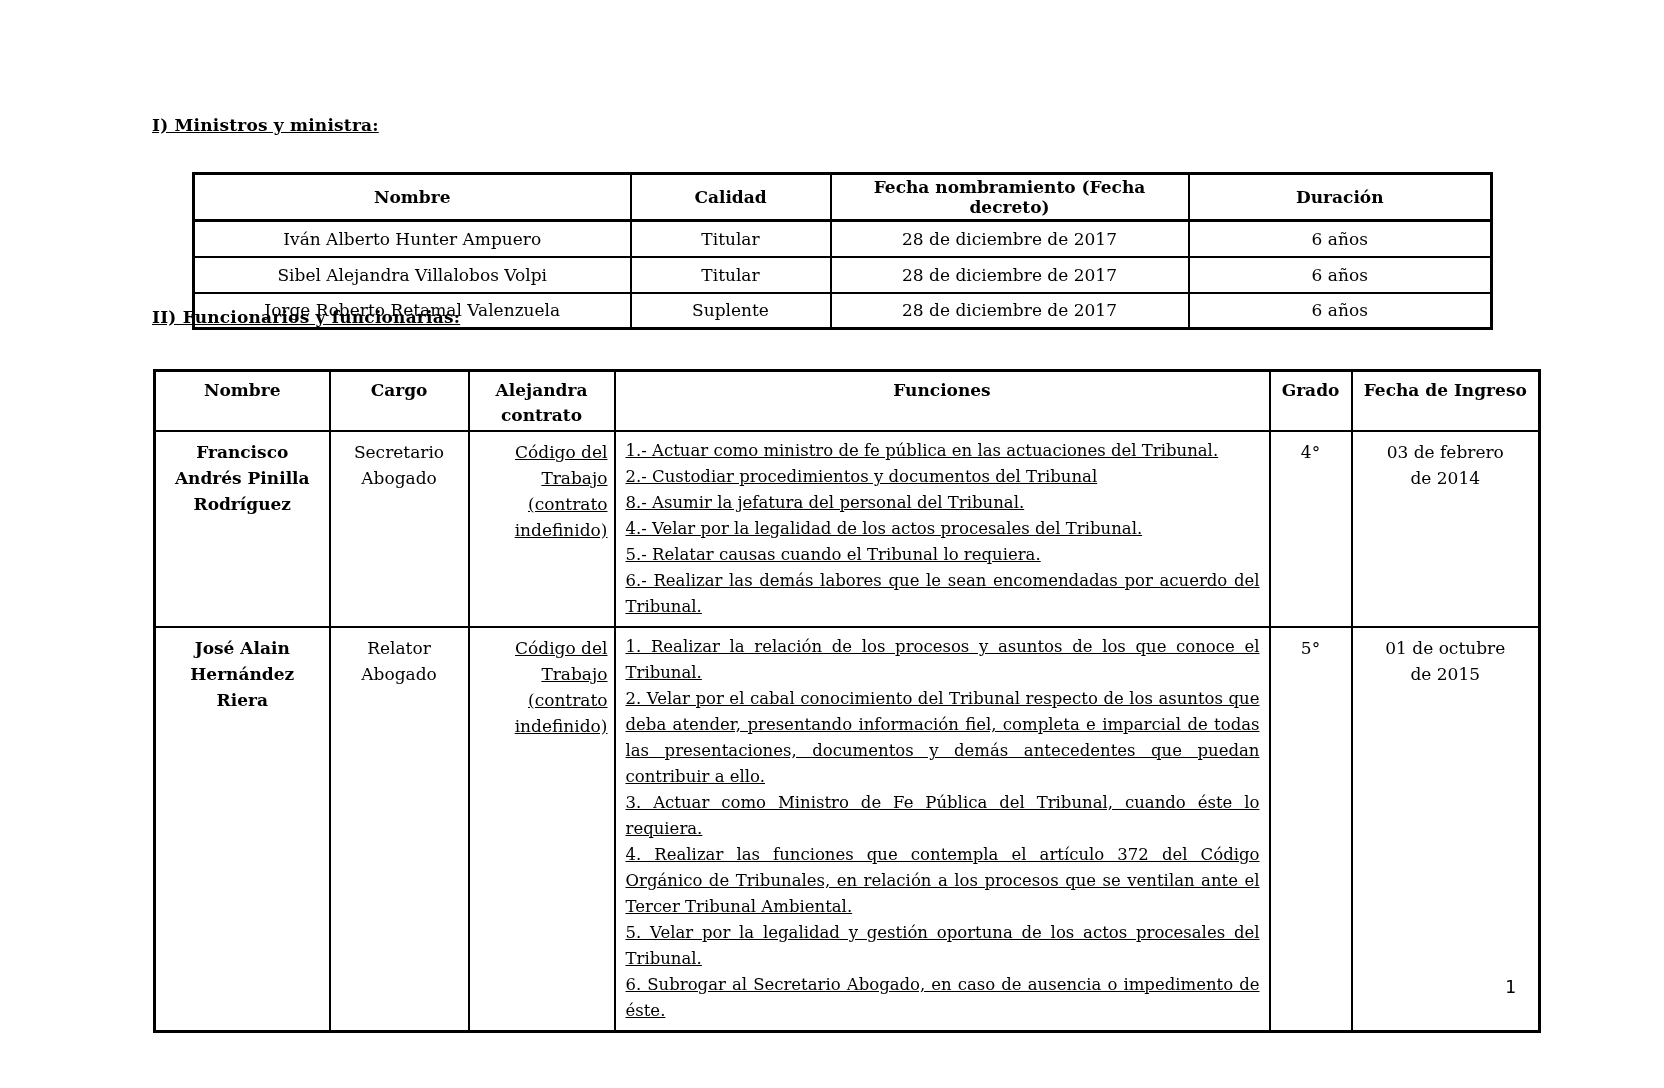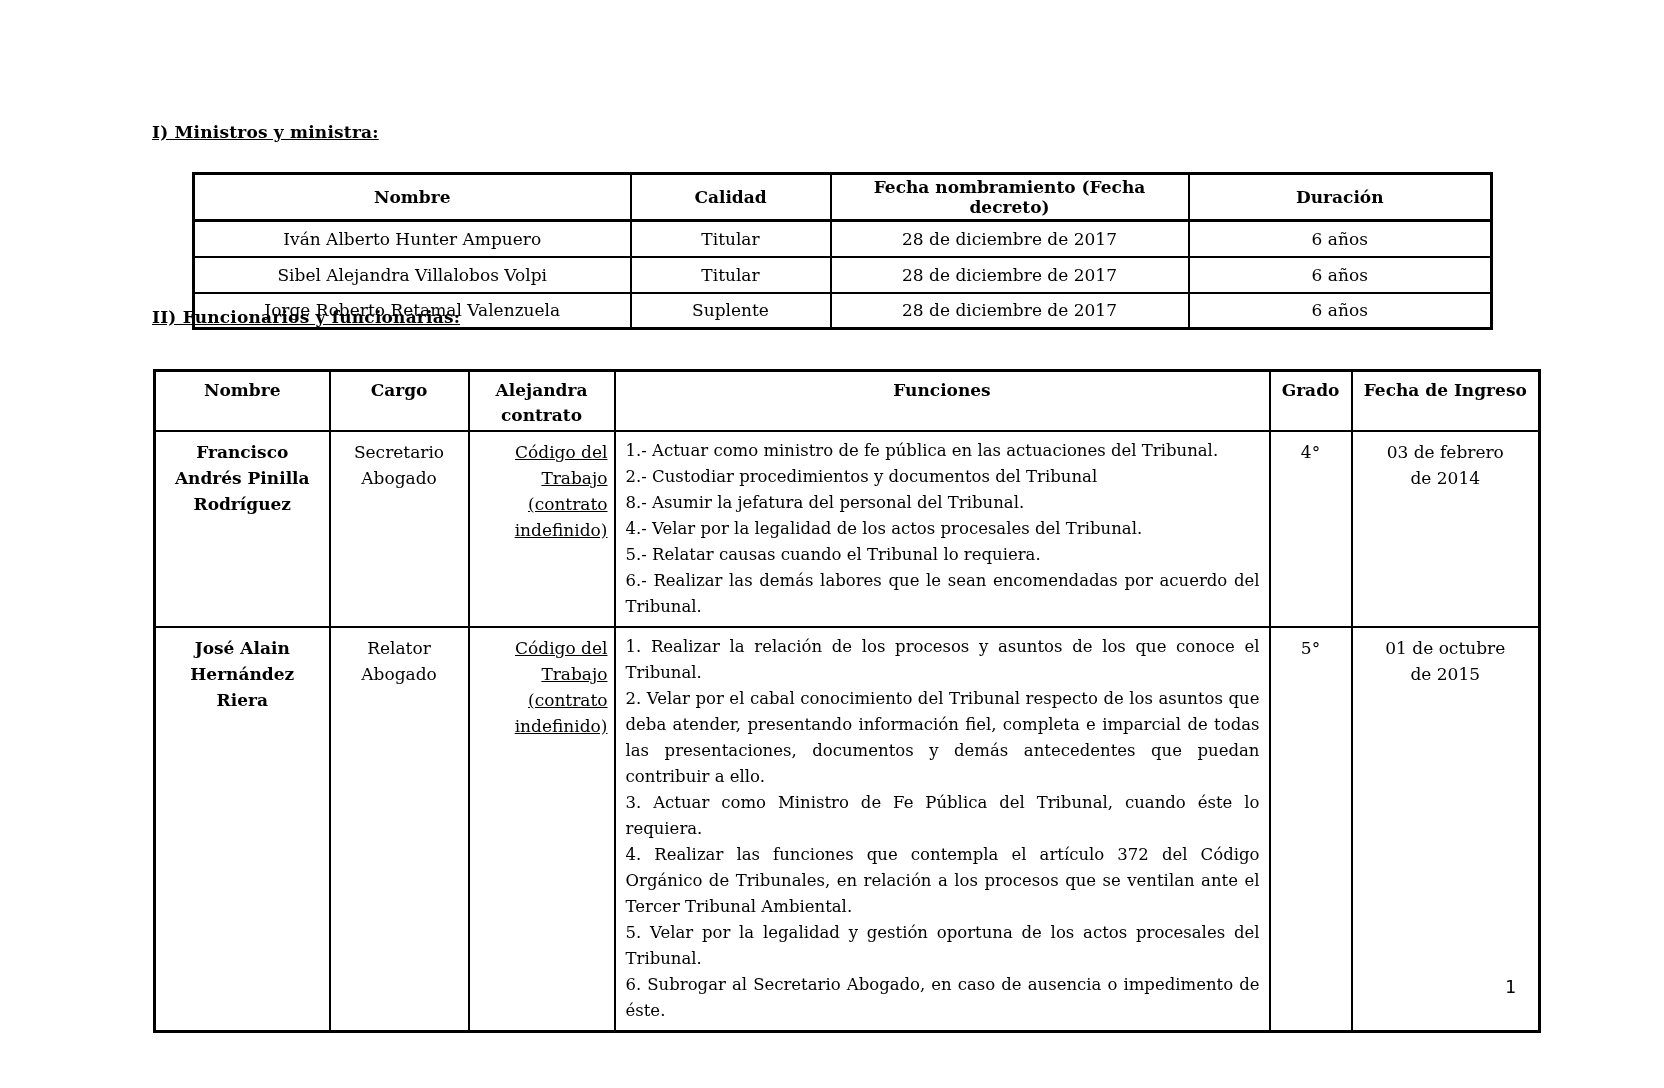--- a/index.html
+++ b/index.html
@@ -12,21 +12,21 @@
     overflow: hidden;
   }
   .doc-heading {
     position: absolute;
     font-size: 17px;
     font-weight: bold;
     text-decoration: underline;
     letter-spacing: 0.2px;
     white-space: nowrap;
   }
-  #heading-ministros   { left: 152px; top: 122px; }
+  #heading-ministros   { left: 152px; top: 115px; }
   #heading-funcionarios{ left: 152px; top: 307px; }
 
   table {
     position: absolute;
     border-collapse: collapse;
     table-layout: fixed;
     border: 3px solid #000;
   }
   th, td {
     border: 2px solid #000;
@@ -68,20 +68,21 @@
 
   .col-nombre   { font-weight: bold; text-align: center; }
   .col-cargo    { text-align: center; }
   .col-naturaleza { text-align: right; text-decoration: underline; }
   .col-grado    { text-align: center; }
   .col-fecha    { text-align: center; padding-left: 24px !important; padding-right: 24px !important; }
 
   .funciones-cell {
     text-align: justify;
     padding: 6px 9px 6px 10px !important;
+    text-decoration: underline;
   }
   .funciones-cell p.para {
     font-size: 16.5px;
     line-height: 26px;
     text-align: justify;
   }
 
   .page-number {
     position: absolute;
     left: 1505px;

